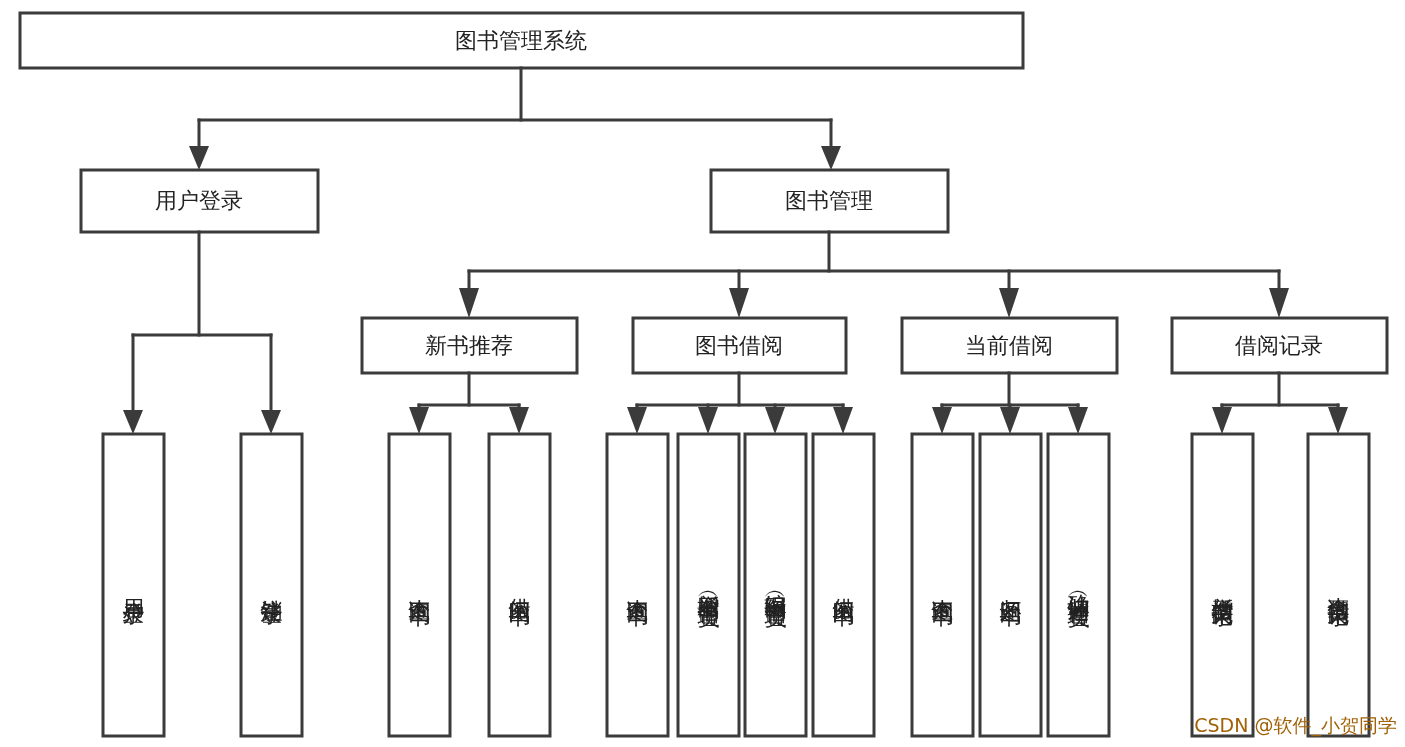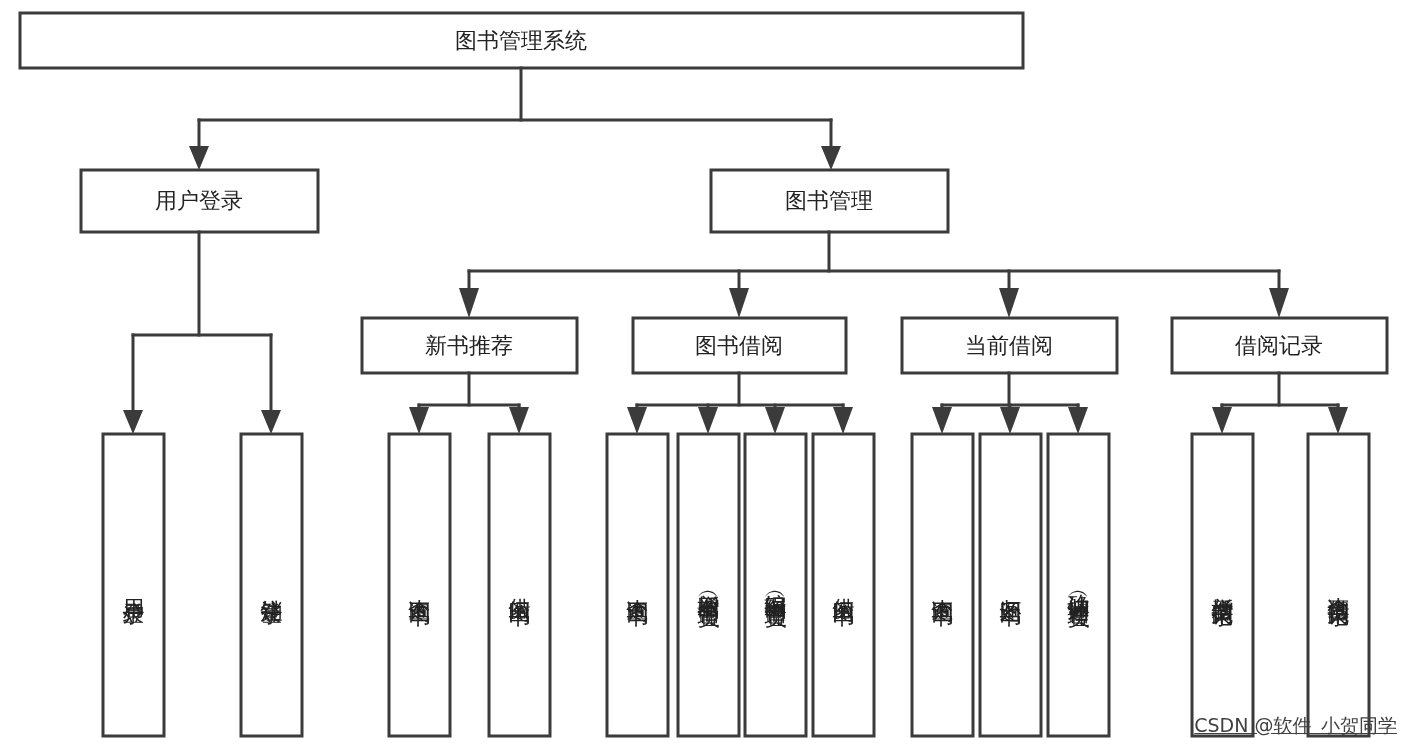--- a/index.html
+++ b/index.html
@@ -30,24 +30,23 @@
     align-items:center;
     justify-content:center;
     white-space:nowrap;
     user-select:none;
   }
   .watermark{
     position:absolute;
     right:8px;bottom:8px;
     font-family:"DejaVu Sans","Liberation Sans",sans-serif;
     font-size:19px;
-    color:#404040;
+    color:#a16207;
     white-space:nowrap;
     user-select:none;
-    text-decoration:underline;
   }
 </style>
 </head>
 <body>
 
 <div id="diagram-root">
 
   <svg id="tree" viewBox="0 0 1405 747">
     <defs></defs>
 

